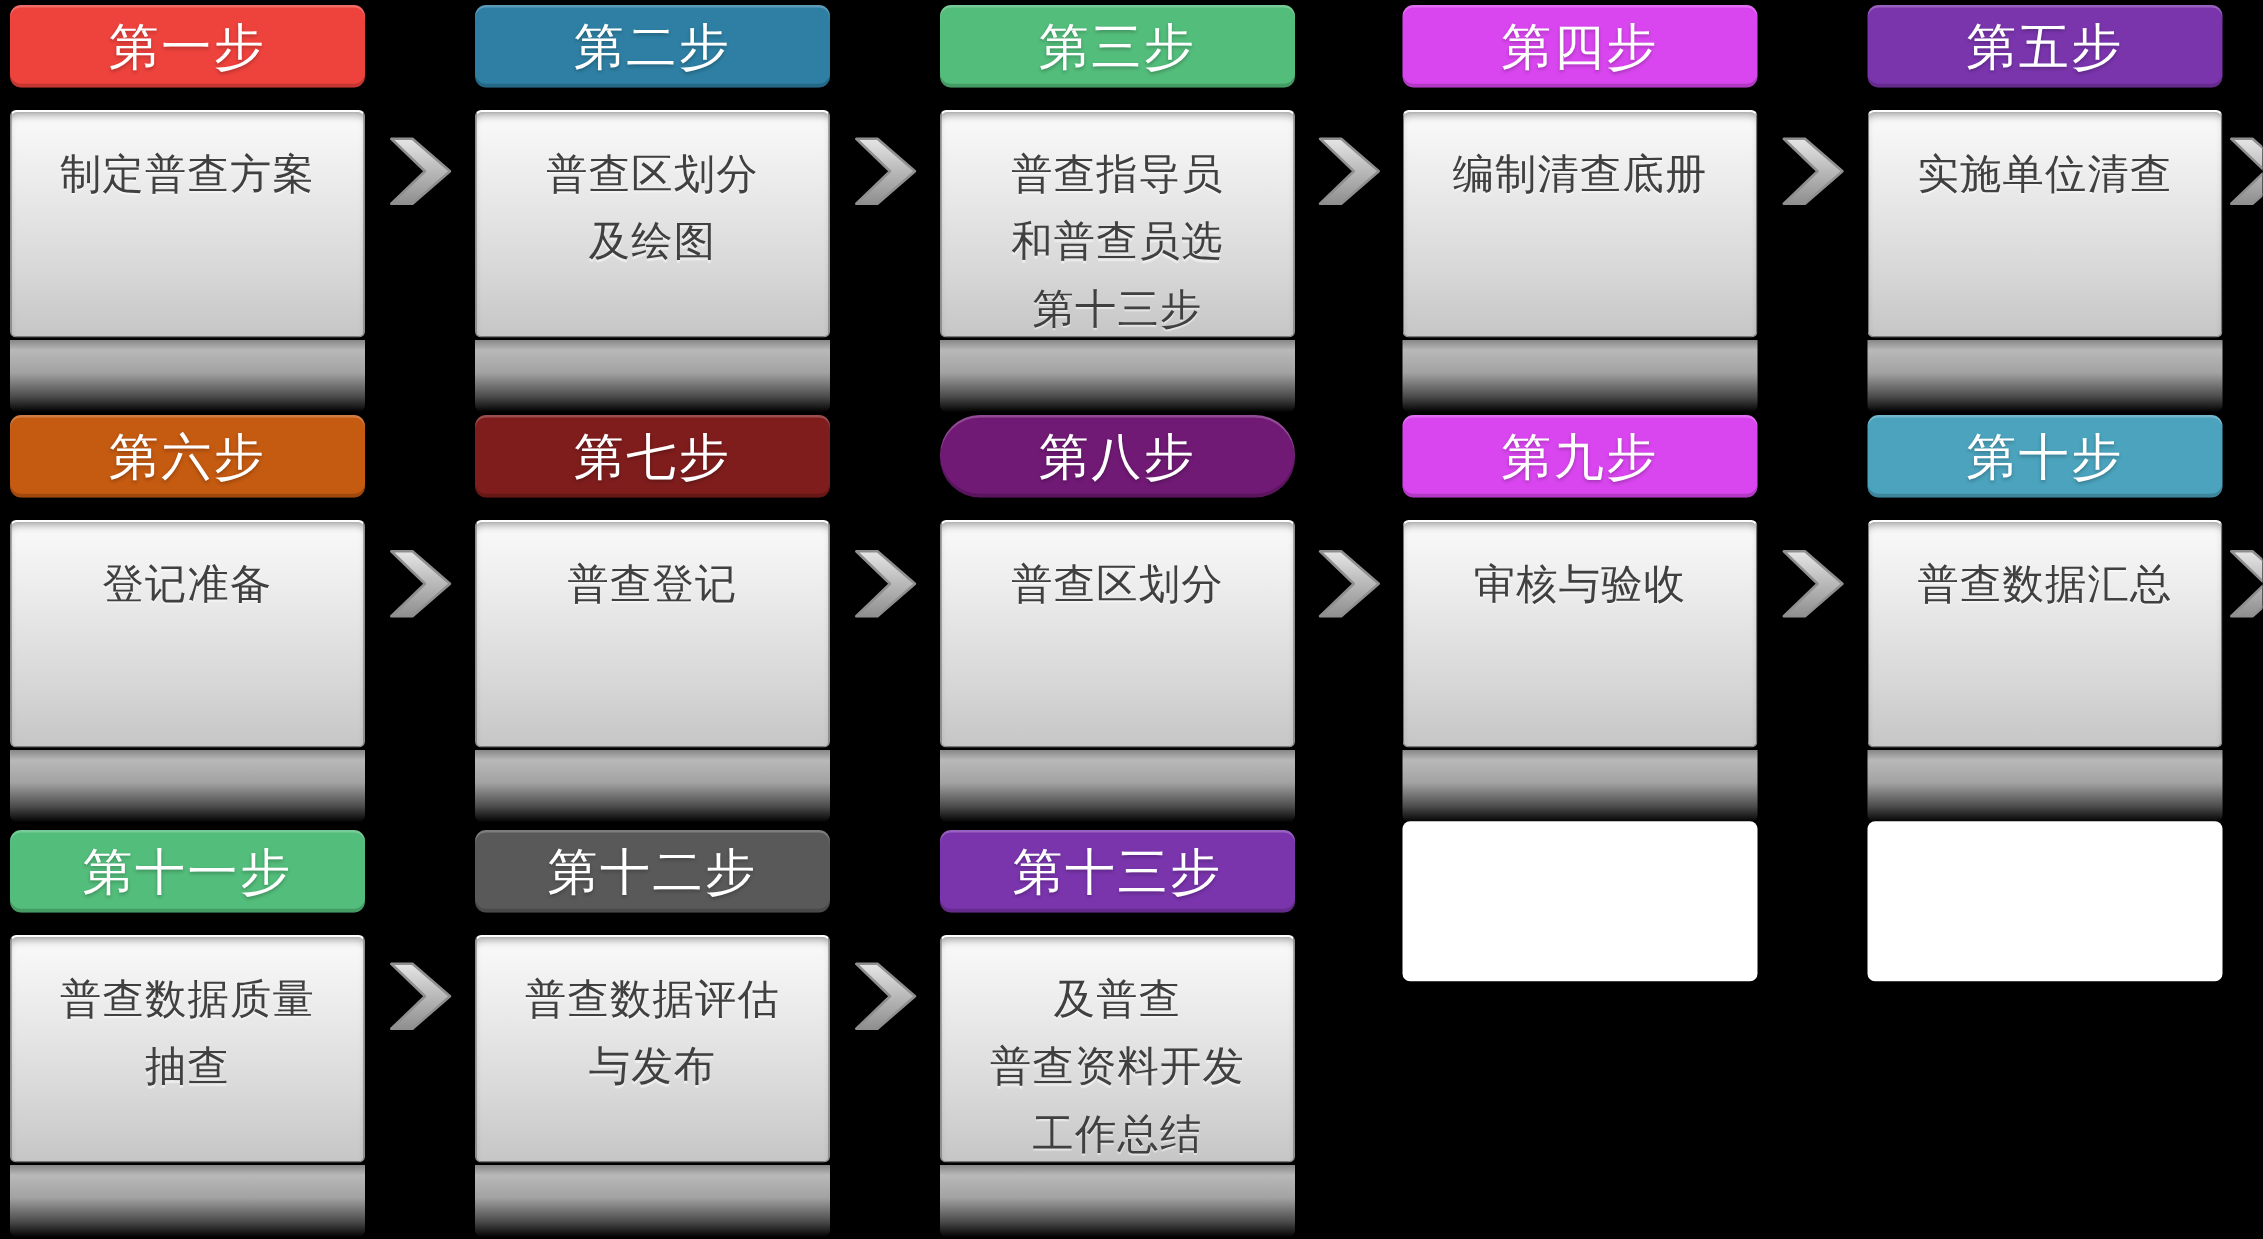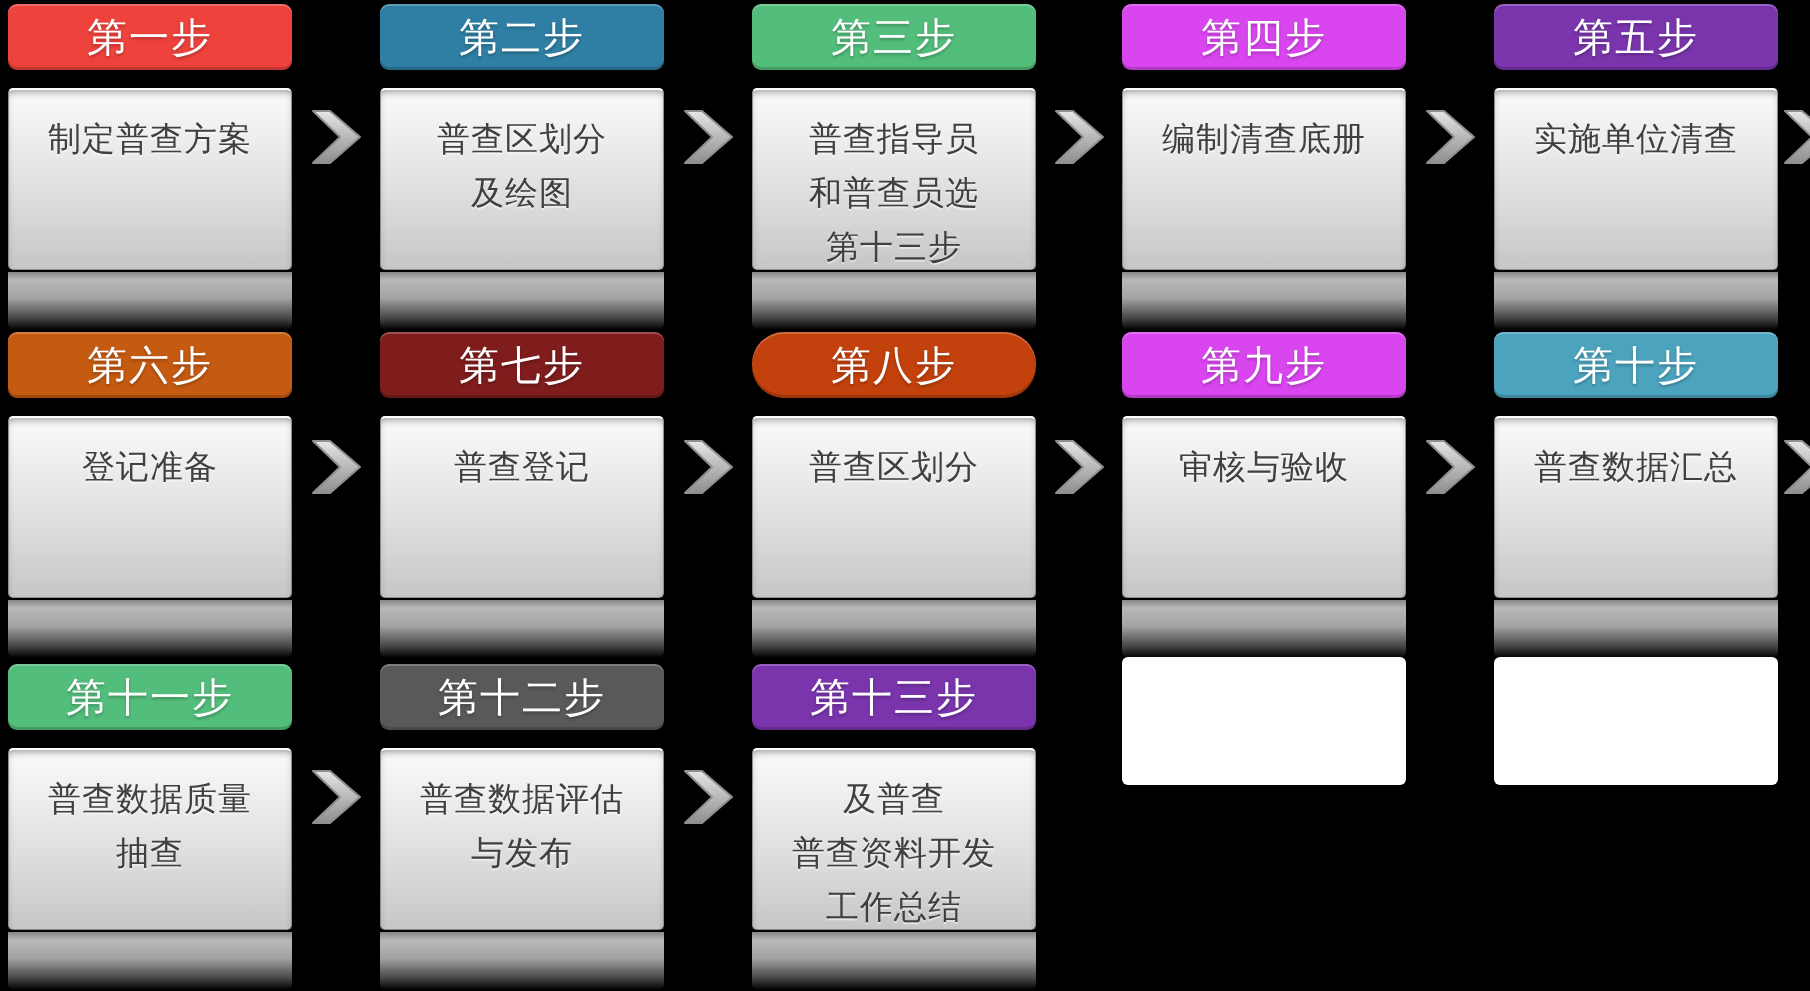--- a/index.html
+++ b/index.html
@@ -145,21 +145,21 @@
     <div class="step-header" style="background-color: #7f1d1d;">
       <span class="step-label">第七步</span>
     </div>
     <div class="step-body">
       <div class="body-line">普查登记</div>
     </div>
     <div class="reflection"></div>
   </div>
 
   <div class="step" style="left:752px;top:332px">
-    <div class="step-header" style="background-color: #c2410c; border-radius: 32px;">
+    <div class="step-header" style="background-color: #701a75; border-radius: 32px;">
       <span class="step-label">第八步</span>
     </div>
     <div class="step-body">
       <div class="body-line">普查区划分</div>
     </div>
     <div class="reflection"></div>
   </div>
 
   <div class="step" style="left:1122px;top:332px">
     <div class="step-header" style="background-color: #d946ef;">

